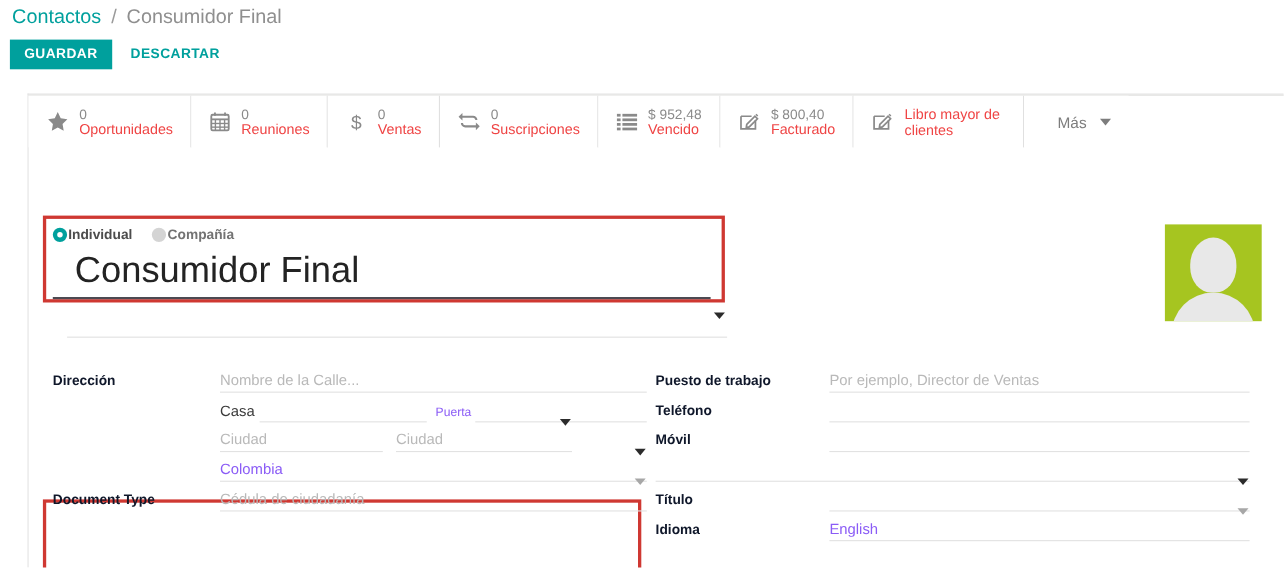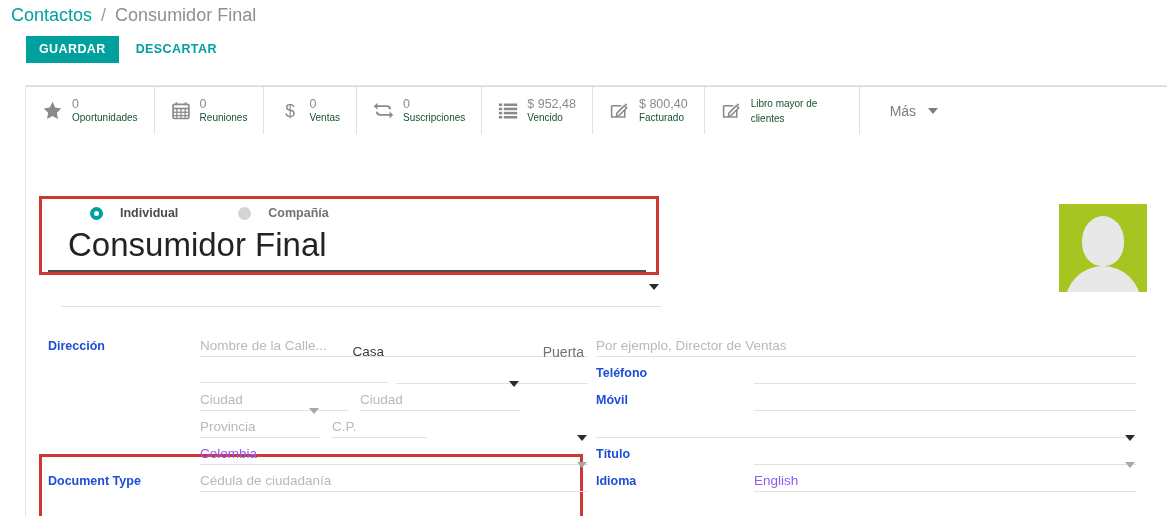--- a/index.html
+++ b/index.html
@@ -15,21 +15,21 @@
   
   .breadcrumb {
     position: absolute; left: 11px; top: 4px;
     font-size: 18px; line-height: 22px; white-space: nowrap;
   }
   .bc-link { color: #00a09d; }
   .bc-sep { color: #9b9b9b; margin: 0 4px; }
   .bc-current { color: #8f8f8f; }
 
   
-  .actions { position: absolute; left: 26px; top: 36px; display: flex; align-items: center; }
+  .actions { position: absolute; left: 9px; top: 36px; display: flex; align-items: center; }
   .btn-save {
     background: #00a09d; color: #fff; border: none;
     font-size: 12.5px; font-weight: bold; letter-spacing: .4px;
     padding: 6px 13px 7px; line-height: 14px; cursor: pointer;
   }
   .btn-discard {
     background: transparent; border: none; color: #00a09d;
     font-size: 12.5px; font-weight: bold; letter-spacing: .4px;
     padding: 6px 12px 7px; margin-left: 5px; cursor: pointer;
   }
@@ -46,42 +46,42 @@
   .statbar { position: absolute; left: 0; top: 1px; height: 47px; display: flex; }
   .statbtn {
     display: flex; align-items: center; gap: 9px;
     padding: 0 16px; height: 47px;
     border-right: 1px solid #e0e0e0;
     color: #8a8a8a; cursor: pointer; background: #fff;
   }
   .statbtn .ico { color: #888; display: flex; align-items: center; }
   .stat-text { display: flex; flex-direction: column; justify-content: center; line-height: 14px; }
   .stat-val { font-size: 12.5px; color: #8a8a8a; }
-  .stat-lbl { font-size: 10px; color: #14532d; }
+  .stat-lbl { font-size: 13px; color: #ef4444; }
   .stat-lbl.two { line-height: 15px; }
   .statbtn.more {
     border-right: none; color: #7d7d7d; font-size: 14px;
     gap: 12px; padding-left: 30px;
   }
   .caret-dn {
     width: 0; height: 0; border-left: 5px solid transparent;
     border-right: 5px solid transparent; border-top: 6px solid #7d7d7d;
   }
 
   
   .formbody { position: absolute; left: 0; top: 48px; width: 1142px; }
 
   
   .hl { position: absolute; border: 3px solid #cf3832; pointer-events: none; }
   #hl-name { left: 13px; top: 62px; width: 620px; height: 79px; }
   #hl-doc  { left: 13px; top: 320px; width: 544px; height: 82px; }
 
   
   .radiorow { position: absolute; left: 22px; top: 72px; display: flex; align-items: center; gap: 18px; }
-  .radio { display: flex; align-items: center; gap: 17px; cursor: pointer; margin-left: 42px; }
+  .radio { display: flex; align-items: center; gap: 1px; cursor: pointer; }
   .dot { width: 13px; height: 13px; border-radius: 50%; background: #d4d4d4; position: relative; }
   .dot.on { background: #00a09d; }
   .dot.on::after {
     content: ""; position: absolute; left: 4px; top: 4px;
     width: 5px; height: 5px; border-radius: 50%; background: #fff;
   }
   .radio-lbl { font-size: 12.5px; font-weight: bold; color: #4c4c4c; }
   .radio.off .radio-lbl { color: #737373; }
 
   
@@ -117,39 +117,39 @@
     width: 76px; height: 46px; border-radius: 38px 38px 0 0; background: #e8e8e8;
   }
 
   
   .col-left  { position: absolute; left: 22px;  top: 196px; width: 540px; }
   .col-right { position: absolute; left: 570px; top: 196px; width: 540px; }
 
   .frow { display: flex; align-items: flex-end; height: 27px; }
   .flabel {
     width: 152px; flex: 0 0 152px;
-    font-size: 12.5px; font-weight: bold; color: #1d4ed8;
+    font-size: 12.5px; font-weight: bold; color: #0f172a;
     padding-bottom: 4px;
   }
   .col-right .flabel { width: 158px; flex: 0 0 158px; }
   .fctl { flex: 1 1 auto; position: relative; }
 
   .inp {
     width: 100%; border: none; border-bottom: 1px solid #e2e2e2;
     font-family: "Liberation Sans", sans-serif;
     font-size: 13.5px; color: #8b5cf6; background: transparent;
     padding: 2px 0 3px 0; outline: none;
   }
   .inp::placeholder { color: #b9b9b9; }
   .inp.gray { color: #8d8d8d; }
   .inp.dd { padding-right: 16px; }
   .dd-caret { position: absolute; right: 1px; bottom: 6px; }
 
   .pair { display: flex; gap: 0; width: 100%; }
-  .pair .half { position: relative; flex-direction: column; }
+  .pair .half { position: relative; }
 </style>
 </head>
 <body>
 
 <div class="page">
 
   <div class="breadcrumb">
     <span class="bc-link">Contactos</span>
     <span class="bc-sep">/</span>
     <span class="bc-current">Consumidor Final</span>
@@ -317,21 +317,21 @@
 
         <div class="frow">
           <span class="flabel"></span>
           <span class="fctl">
             <span class="pair">
               <span class="half" style="flex:0 0 188px; display:flex; align-items:flex-end;">
                 <span style="font-size:13.5px;color:#3b3b3b;padding:0 4px 3px 0;white-space:nowrap;">Casa</span>
                 <input class="inp" placeholder="" style="">
               </span>
               <span class="half" style="flex:1 1 auto; display:flex; align-items:flex-end; margin-left:8px;">
-                <span style="font-size:14px;color:#737373;padding:0 4px 3px 0;white-space:nowrap;">Puerta</span>
+                <span style="font-size:11px;color:#8b5cf6;padding:0 4px 3px 0;white-space:nowrap;">Puerta</span>
                 <input class="inp" placeholder="" style="">
               </span>
             </span>
           </span>
         </div>
 
 
         <div class="frow">
           <span class="flabel"></span>
           <span class="fctl">
@@ -340,34 +340,20 @@
                 <input class="inp" placeholder="Ciudad" style="">
               </span>
               <span class="half" style="flex:0 0 160px; margin-left:12px;">
                 <input class="inp dd" placeholder="Ciudad" style="">
                 <span class="dd-caret"><span class="tri"></span></span>
               </span>
             </span>
           </span>
         </div>
 
-        <div class="frow">
-          <span class="flabel"></span>
-          <span class="fctl">
-            <span class="pair">
-              <span class="half" style="flex:0 0 120px;">
-                <input class="inp dd" placeholder="Provincia" style="">
-                <span class="dd-caret"><span class="tri gray"></span></span>
-              </span>
-              <span class="half" style="flex:0 0 95px; margin-left:12px;">
-                <input class="inp" placeholder="C.P." style="">
-              </span>
-            </span>
-          </span>
-        </div>
 
         <div class="frow">
           <span class="flabel"></span>
           <span class="fctl">
             <input class="inp dd" value="Colombia" style="">
             <span class="dd-caret"><span class="tri"></span></span>
           </span>
         </div>
 
         <div class="frow">
@@ -376,20 +362,21 @@
             <input class="inp dd gray" placeholder="Cédula de ciudadanía" style="">
             <span class="dd-caret"><span class="tri gray"></span></span>
           </span>
         </div>
 
       </div>
 
       <div class="col-right">
 
         <div class="frow">
+          <span class="flabel">Puesto de trabajo</span>
           <span class="fctl">
             <input class="inp" placeholder="Por ejemplo, Director de Ventas" style="">
           </span>
         </div>
 
         <div class="frow">
           <span class="flabel">Teléfono</span>
           <span class="fctl">
             <input class="inp" placeholder="" style="">
           </span>

